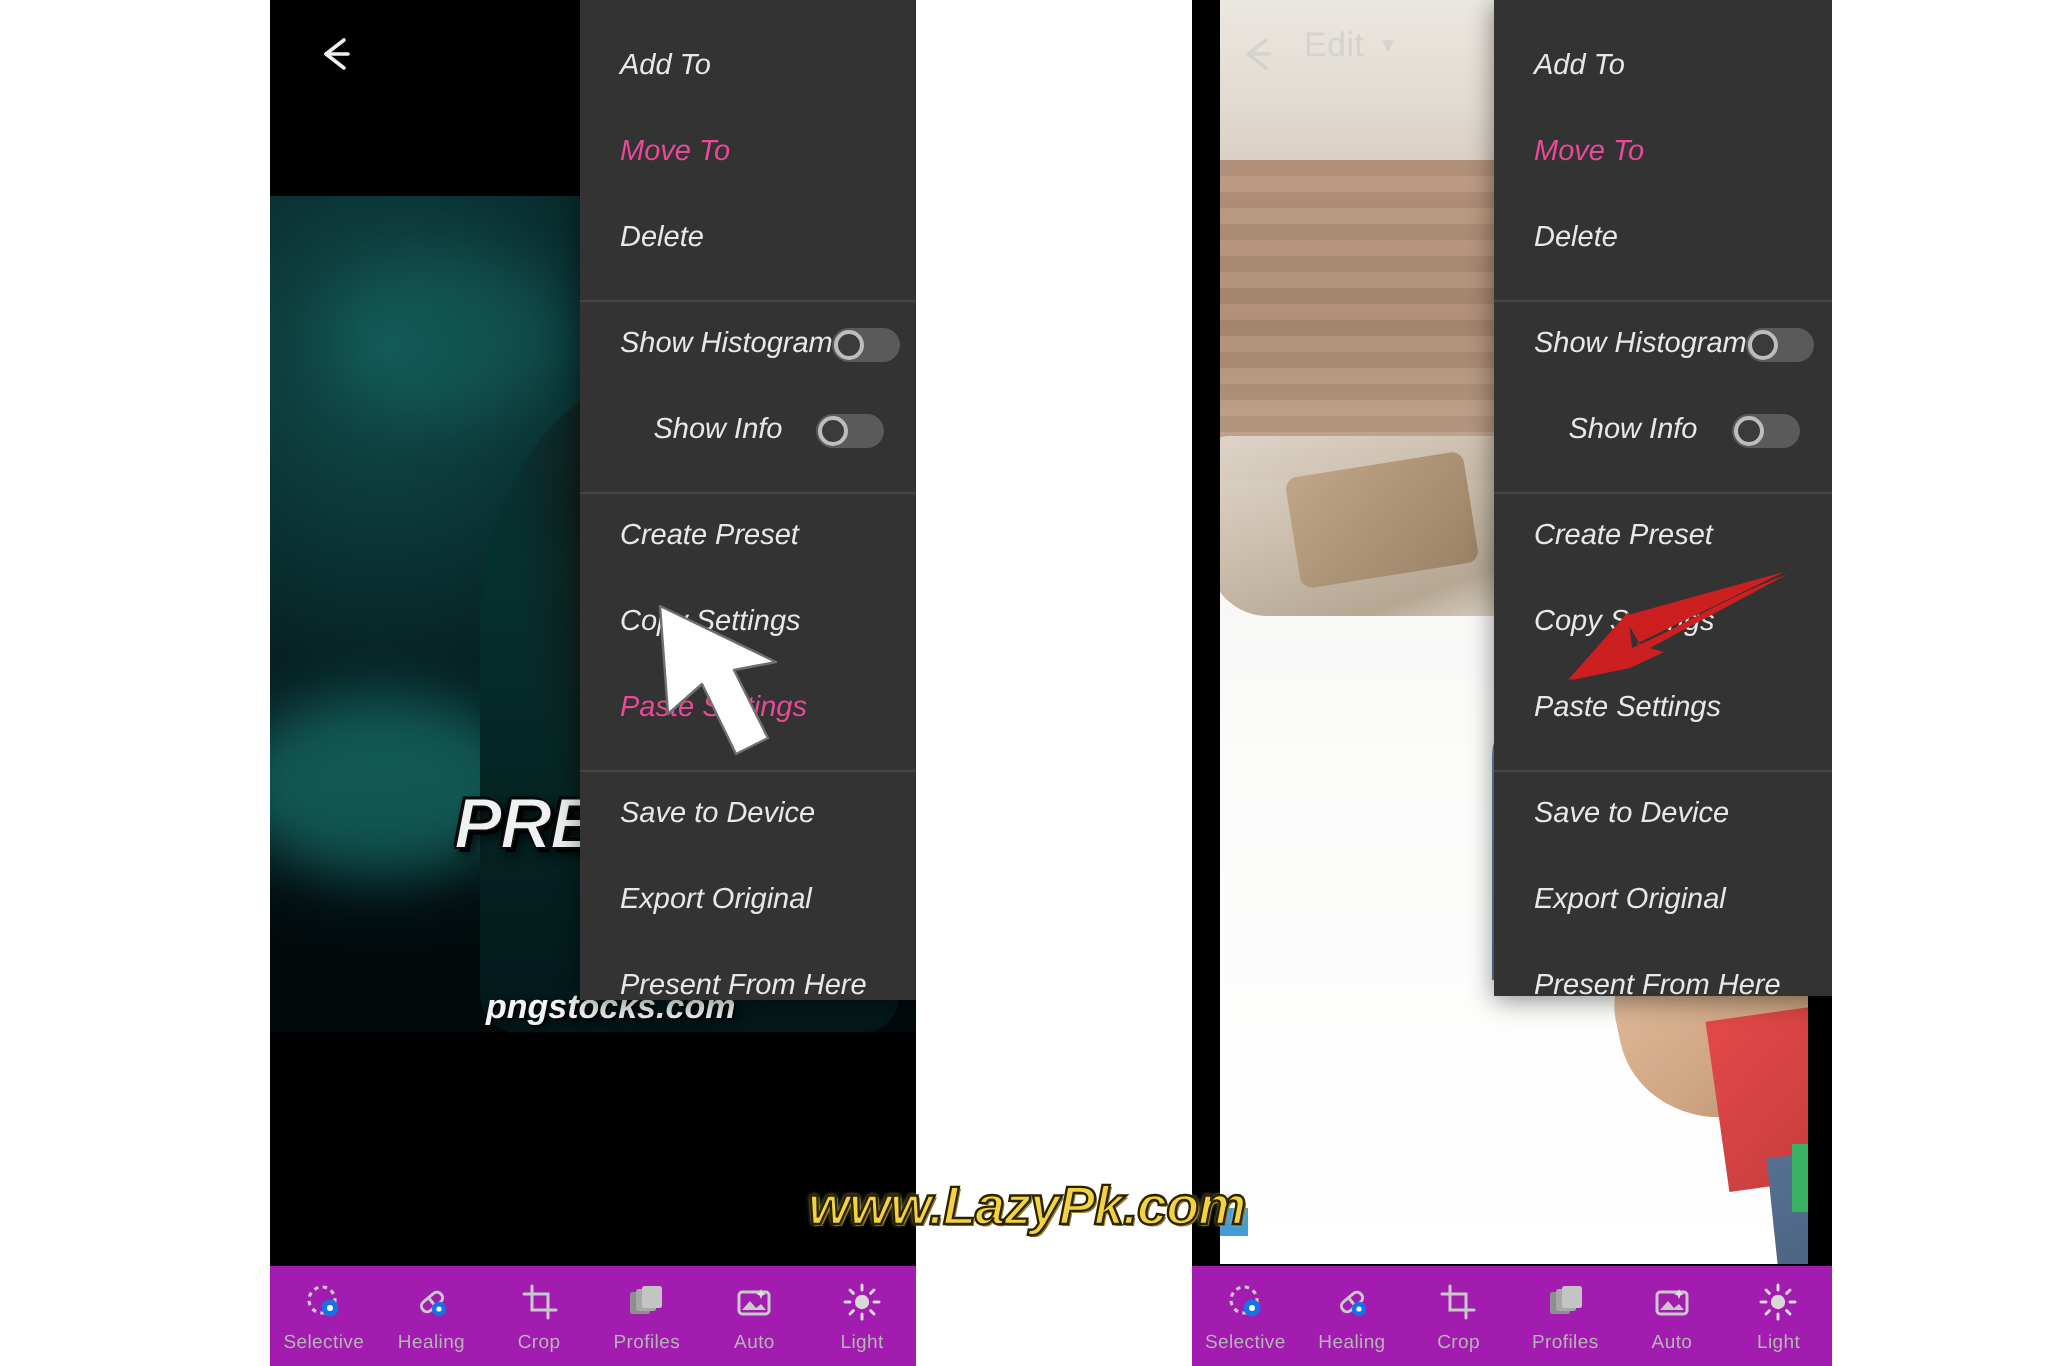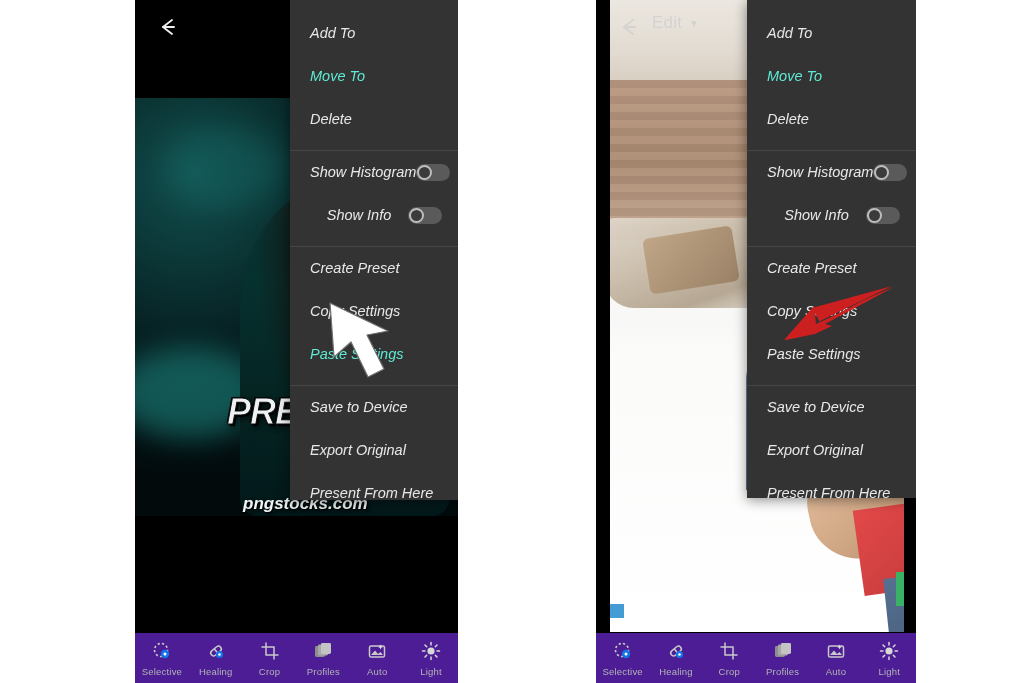--- a/index.html
+++ b/index.html
@@ -140,21 +140,21 @@
   .menu{
     position:absolute;top:0;background:#333333;z-index:8;
     box-shadow:0 2px 12px rgba(0,0,0,.45);
   }
   .phone.left .menu{left:155px;width:168px;height:500px;}
   .phone.right .menu{left:151px;width:169px;height:498px;}
   .menu-item{
     position:relative;height:43px;line-height:43px;
     padding-left:20px;font-size:14.5px;color:#e8e8e8;white-space:nowrap;font-style:italic;
   }
-  .menu-item.disabled{color:#5eead4;}
+  .menu-item.disabled{color:#ec4899;}
   .menu-item.toggle-row{display:flex;align-items:center;padding-right:16px;}
   .menu-item.toggle-row .lbl{flex:1;text-align:center;}
   .menu-sep{height:1px;background:#454545;margin:0;}
   .menu-pad-top{height:12px;}
   .menu-pad{height:9px;}
 
   .switch{
     width:34px;height:17px;border-radius:9px;background:#5a5a5a;position:relative;flex:0 0 auto;
   }
   .switch .knob{
@@ -163,21 +163,21 @@
   }
 
   
   .cursor-arrow{position:absolute;left:324px;top:295px;z-index:20;}
 
   
   .red-arrow{position:absolute;left:770px;top:282px;z-index:20;}
 
   
   .bottombar{
-    position:absolute;left:0;right:0;bottom:0;height:50px;background:#4c1d95;
+    position:absolute;left:0;right:0;bottom:0;height:50px;background:#a21caf;
     display:flex;align-items:center;justify-content:space-around;z-index:9;
     border-top:1px solid #000;
   }
   .tool{display:flex;flex-direction:column;align-items:center;width:52px;}
   .tool .glyph{height:22px;display:flex;align-items:center;justify-content:center;}
   .tool .tname{margin-top:4px;font-size:9.5px;color:#b4b4b4;letter-spacing:.2px;}
 
   
   .watermark{
     position:absolute;left:404px;top:588px;z-index:30;
@@ -528,13 +528,14 @@
   </div>
 
   <div class="red-arrow">
     <svg width="130" height="80" viewBox="0 0 130 80">
       <path d="M122 4 L48 40 L62 44 L45 52 L16 58 L34 36 L40 50 L52 44 L42 26 Z" fill="#cc1f1f"></path>
       <path d="M124 5 C100 14 70 30 46 44 L24 56 L38 36 L40 50 Z" fill="#cc1f1f"></path>
       <path d="M14 58 L44 24 L46 42 L72 30 L40 52 Z" fill="#cc1f1f"></path>
     </svg>
   </div>
 
+  <div class="watermark">www.LazyPk.com</div>
 </div>
 
 </body></html>

